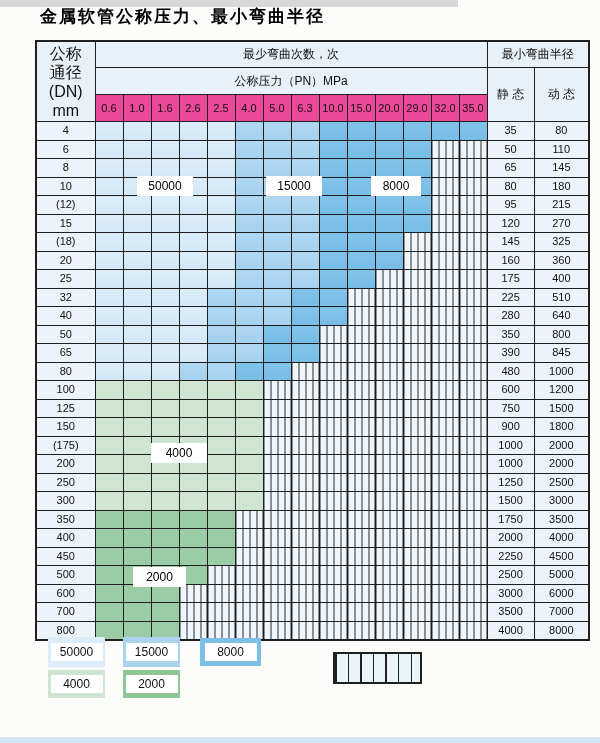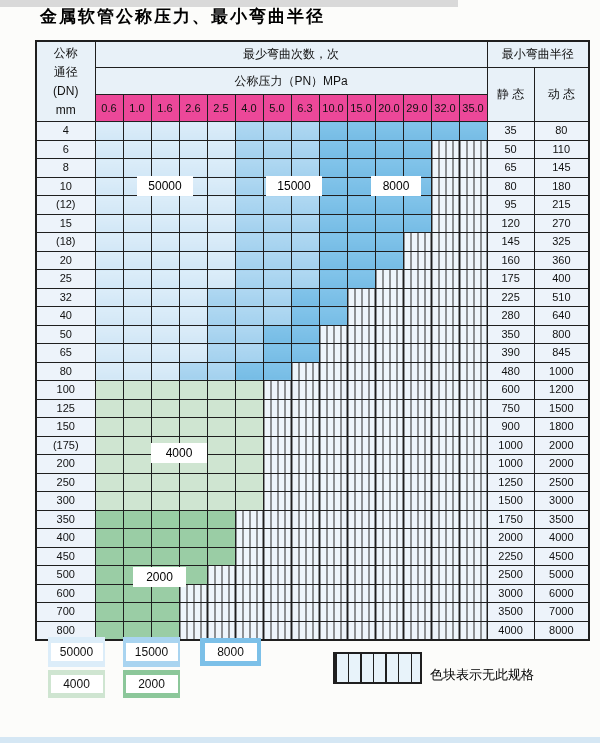--- a/index.html
+++ b/index.html
@@ -8,21 +8,21 @@
   .scan-strip-top{position:absolute;left:0;top:0;width:458px;height:7px;background:#d9d9d9;}
   .scan-strip-bottom{position:absolute;left:0;bottom:0;width:600px;height:6px;background:#d5e7f4;}
   .title{position:absolute;left:40px;top:5px;font-family:"DejaVu Serif",serif;
          font-weight:bold;font-size:17px;letter-spacing:2px;color:#000;}
   table.main{position:absolute;left:35px;top:40px;width:553px;border-collapse:collapse;
              table-layout:fixed;}
   table.main th,table.main td{border:1px solid #1f1f1f;padding:0;text-align:center;
              vertical-align:middle;overflow:hidden;}
   table.main{border:2px solid #1f1f1f;}
   thead th{background:#e8f1f8;font-weight:normal;font-size:12px;}
-  th.dn-head{font-size:12px;line-height:19px;}
+  th.dn-head{font-size:16px;line-height:19px;}
   th.h1{height:25px;}
   th.h2{height:26px;}
   th.p-val{height:26px;font-size:11px;background:#ec4899;}
   tbody td{height:17.5px;font-size:11px;line-height:17px;}
   td.dn,td.stat,td.dyn{background:#edf3fa;}
   .c-l{background:linear-gradient(180deg,#dcedf9,#d2e7f6);}
   .c-m{background:linear-gradient(180deg,#b0d8f2,#a3d1ee);}
   .c-d{background:linear-gradient(180deg,#82c4ea,#76bce5);}
   .c-g{background:#cfe5d1;}
   .c-h{background:#9acda5;}
@@ -648,16 +648,15 @@
     <span class="inner">8000</span>
   </div>
   <div class="swatch sw-4000">
     <span class="inner">4000</span>
   </div>
   <div class="swatch sw-2000">
     <span class="inner">2000</span>
   </div>
 
   <div class="hatch-box"></div>
-  <div class="legend-note-2">色块表示无此规格</div>
 
   <div class="scan-strip-bottom"></div>
 </div>
 
 </body></html>

